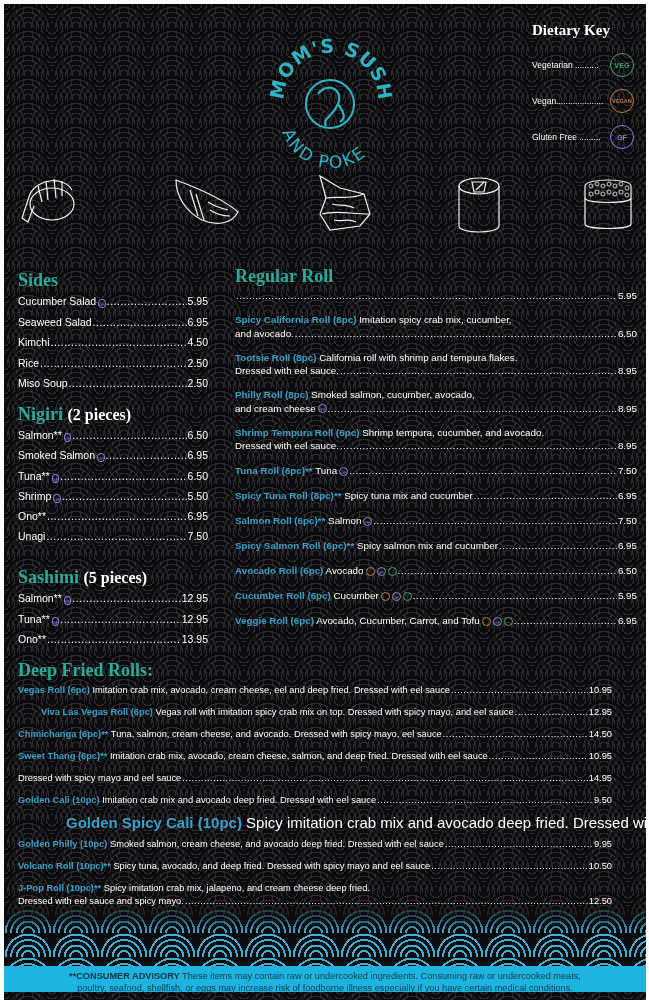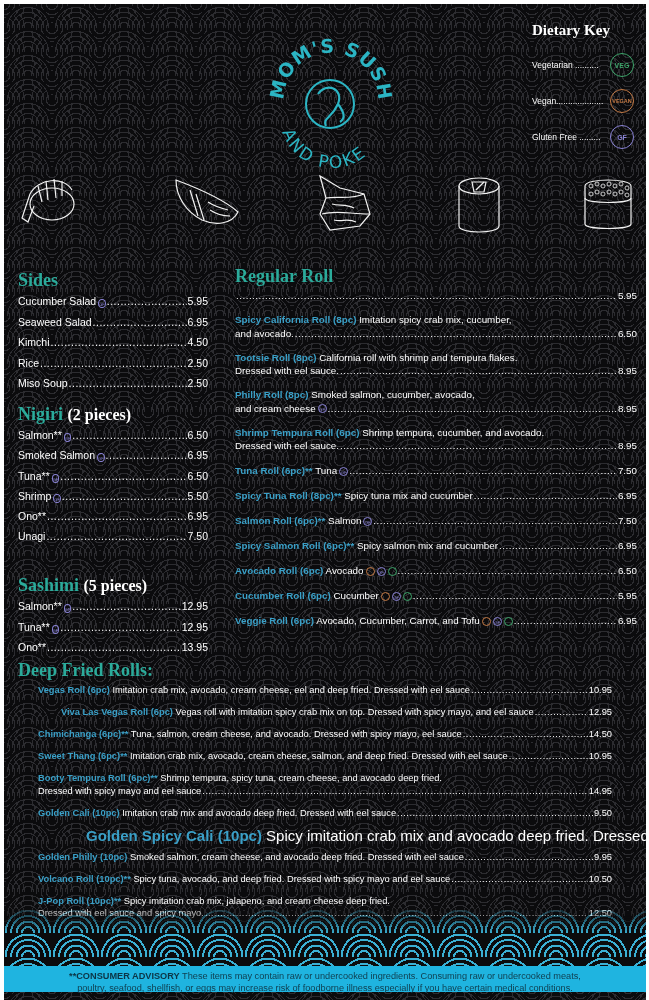--- a/index.html
+++ b/index.html
@@ -213,21 +213,21 @@
             <span class="price">6.95</span>
         </div>
         <div class="row">
           <span class="name">Unagi</span>
           <span class="dots"></span>
             <span class="price">7.50</span>
         </div>
       </div>
     </div>
 
-    <div style="margin-top:32px;">
+    <div style="margin-top:24px;">
       <h2 class="sec-title"><span>Sashimi</span> <span class="sub">(5 pieces)</span></h2>
       <div style="margin-top:4px;">
         <div class="row" style="margin-bottom:7.3px;">
           <span class="name">Salmon**</span>
             <span class="mini gf">GF</span>
           <span class="dots"></span>
             <span class="price">12.95</span>
         </div>
         <div class="row" style="margin-bottom:7.3px;">
           <span class="name">Tuna**</span>
@@ -332,21 +332,21 @@
             <span class="name"><span class="iname">Veggie Roll (6pc)</span> <span class="desc">Avocado, Cucumber, Carrot, and Tofu</span><span class="mini vegan"></span><span class="mini gf">GF</span><span class="mini vg"></span></span>
             <span class="dots"></span>
             <span class="price">6.95</span>
           </div>
       </div>
     </div>
   </div>
 
   <div class="col" style="left:14px; top:656px; width:594px;">
     <h2 class="sec-title">Deep Fried Rolls:</h2>
-    <div style="margin-top:3px;margin-left:20px;">
+    <div style="margin-top:3px;">
       <div class="roll-item" style="margin-bottom:9px;">
         <div class="row" style="font-size:9.3px;">
             <span class="name"><span class="iname">Vegas Roll (6pc)</span> <span class="desc">Imitation crab mix, avocado, cream cheese, eel and deep fried. Dressed with eel sauce</span></span>
             <span class="dots"></span>
             <span class="price">10.95</span>
           </div>
       </div>
       <div class="roll-item" style="margin-bottom:9px;">
         <div class="row" style="font-size:9.3px;padding-left:23px;">
             <span class="name"><span class="iname">Viva Las Vegas Roll (6pc)</span> <span class="desc">Vegas roll with imitation spicy crab mix on top. Dressed with spicy mayo, and eel sauce</span></span>
@@ -362,21 +362,20 @@
           </div>
       </div>
       <div class="roll-item" style="margin-bottom:9px;">
         <div class="row" style="font-size:9.3px;">
             <span class="name"><span class="iname">Sweet Thang (6pc)**</span> <span class="desc">Imitation crab mix, avocado, cream cheese, salmon, and deep fried. Dressed with eel sauce</span></span>
             <span class="dots"></span>
             <span class="price">10.95</span>
           </div>
       </div>
       <div class="roll-item" style="margin-bottom:9px;">
-        <div class="line1" style="font-size:9.3px;"><span class="iname">Booty Tempura Roll (6pc)**</span> <span class="desc">Shrimp tempura, spicy tuna, cream cheese, and avocado deep fried.</span></div>
         <div class="row" style="font-size:9.3px;">
             <span class="name">Dressed with spicy mayo and eel sauce</span>
             <span class="dots"></span>
             <span class="price">14.95</span>
           </div>
       </div>
       <div class="roll-item" style="margin-bottom:9px;">
         <div class="row" style="font-size:9.3px;">
             <span class="name"><span class="iname">Golden Cali (10pc)</span> <span class="desc">Imitation crab mix and avocado deep fried. Dressed with eel sauce</span></span>
             <span class="dots"></span>

